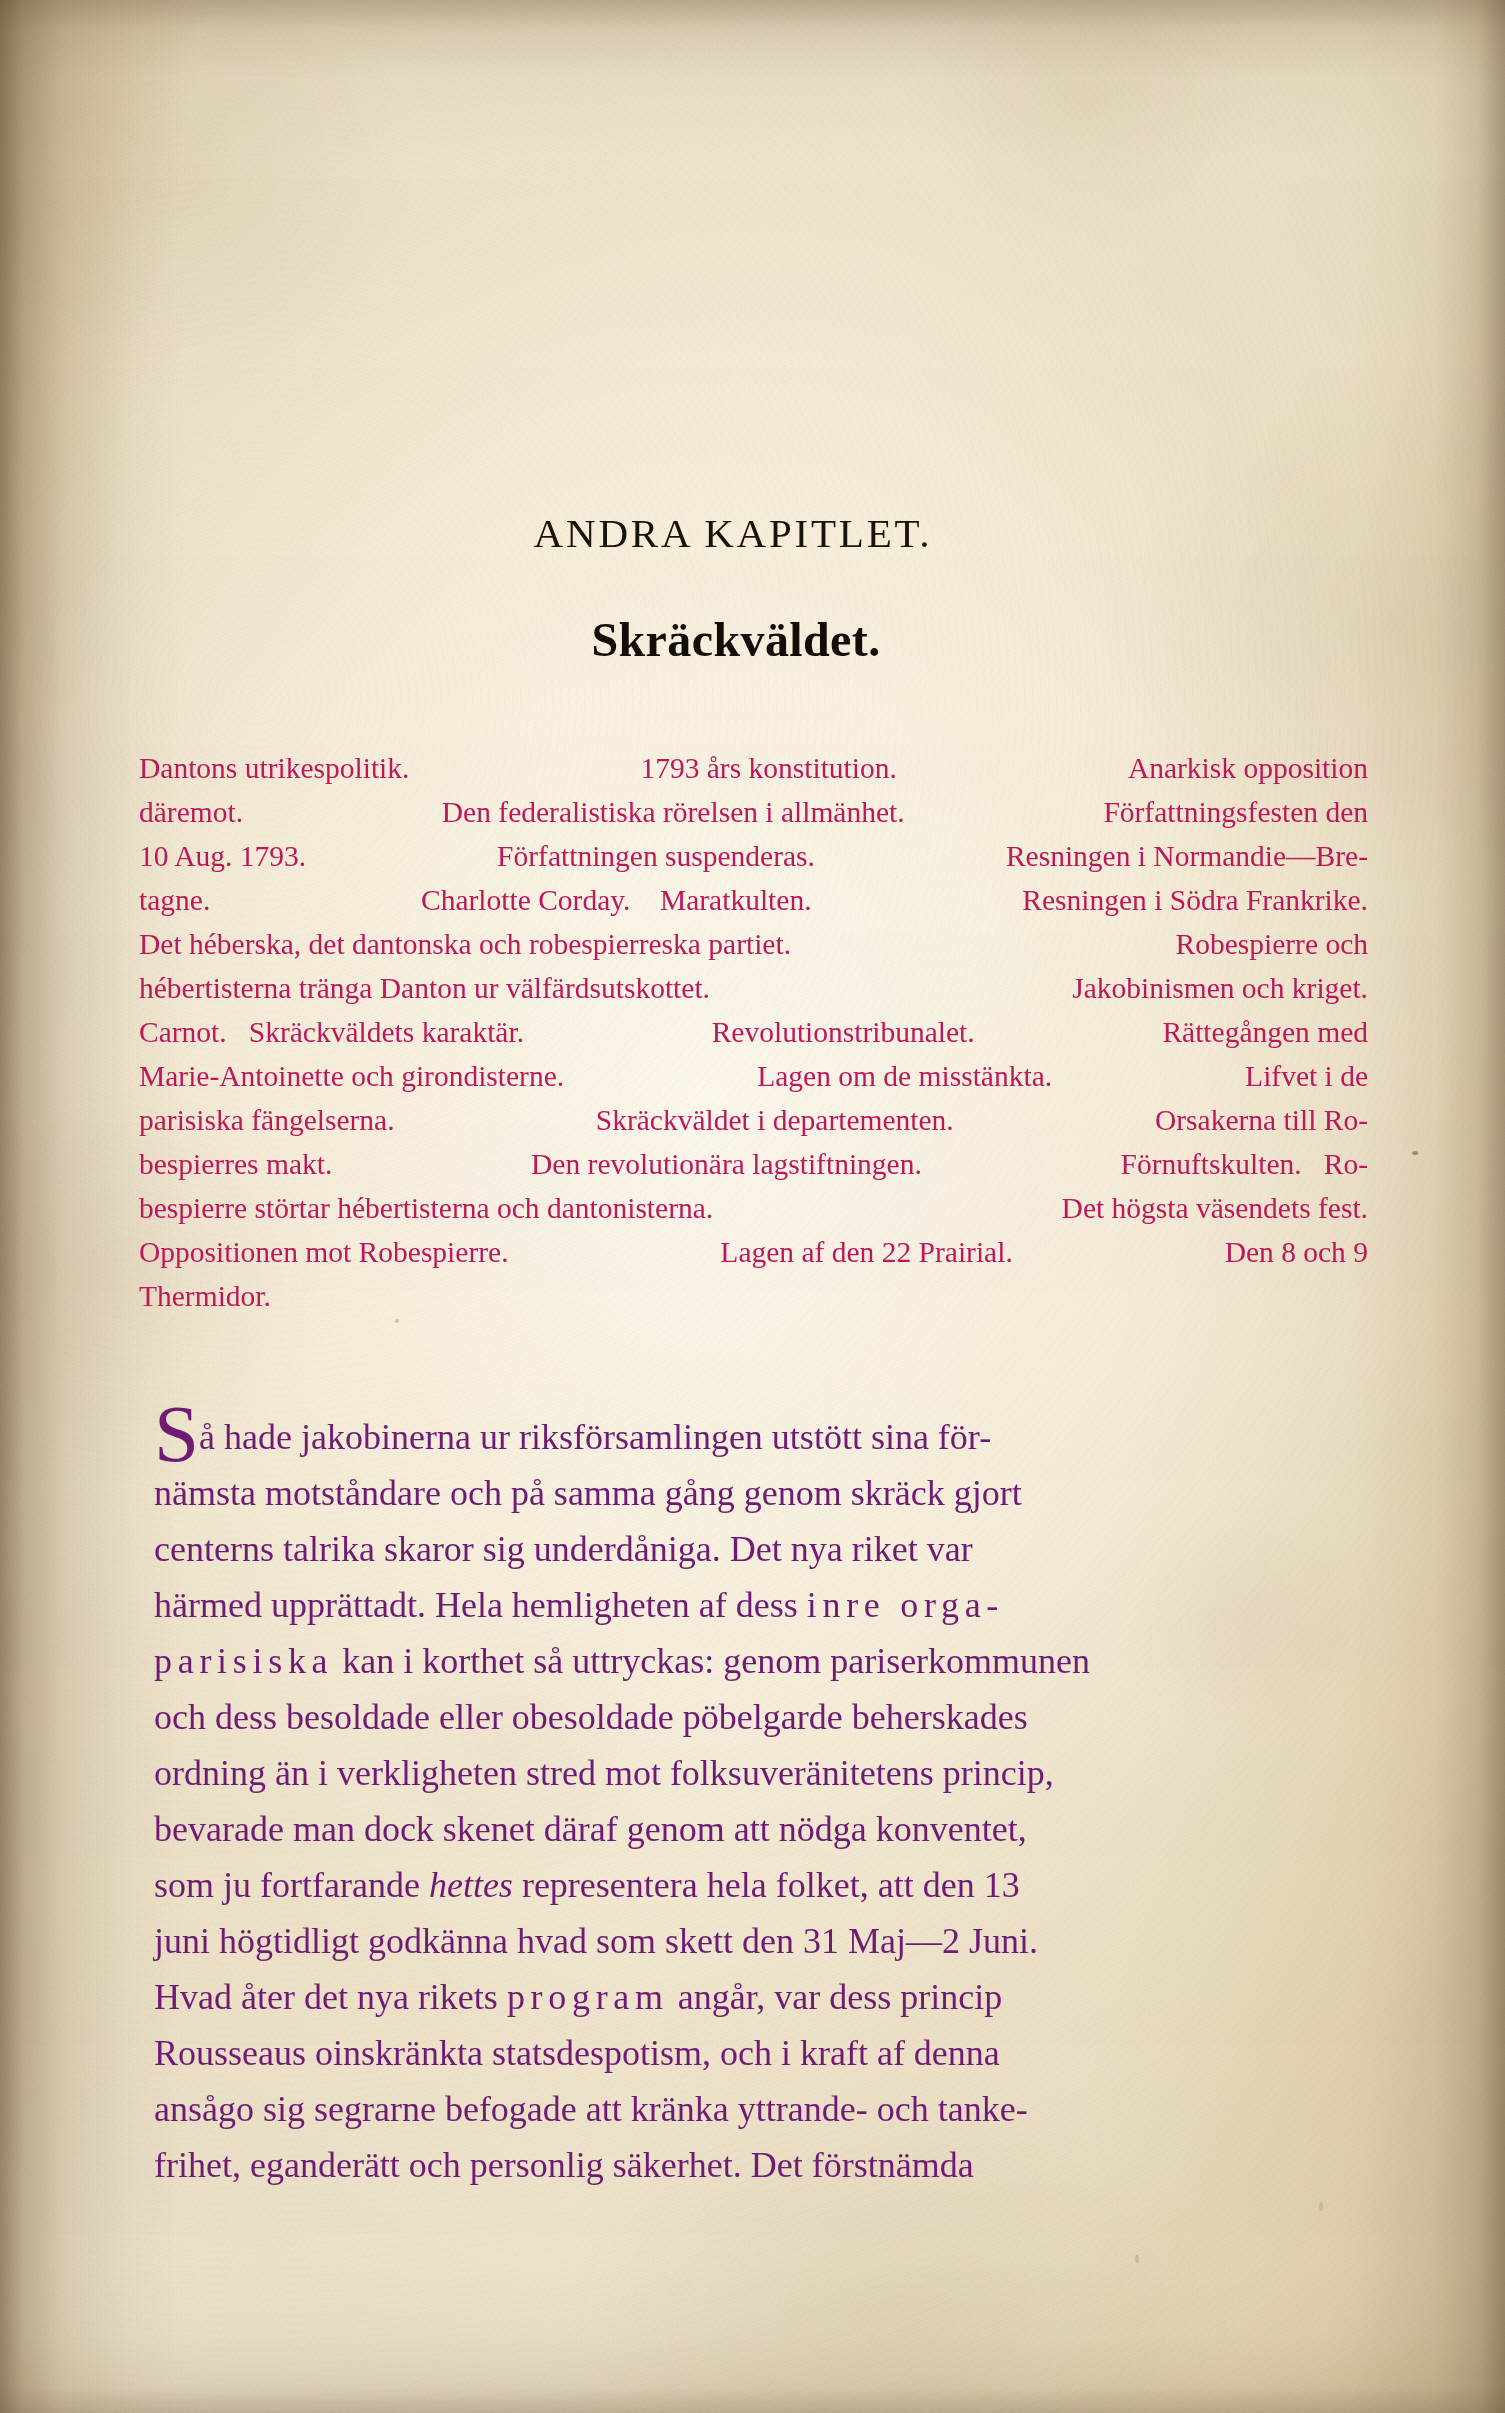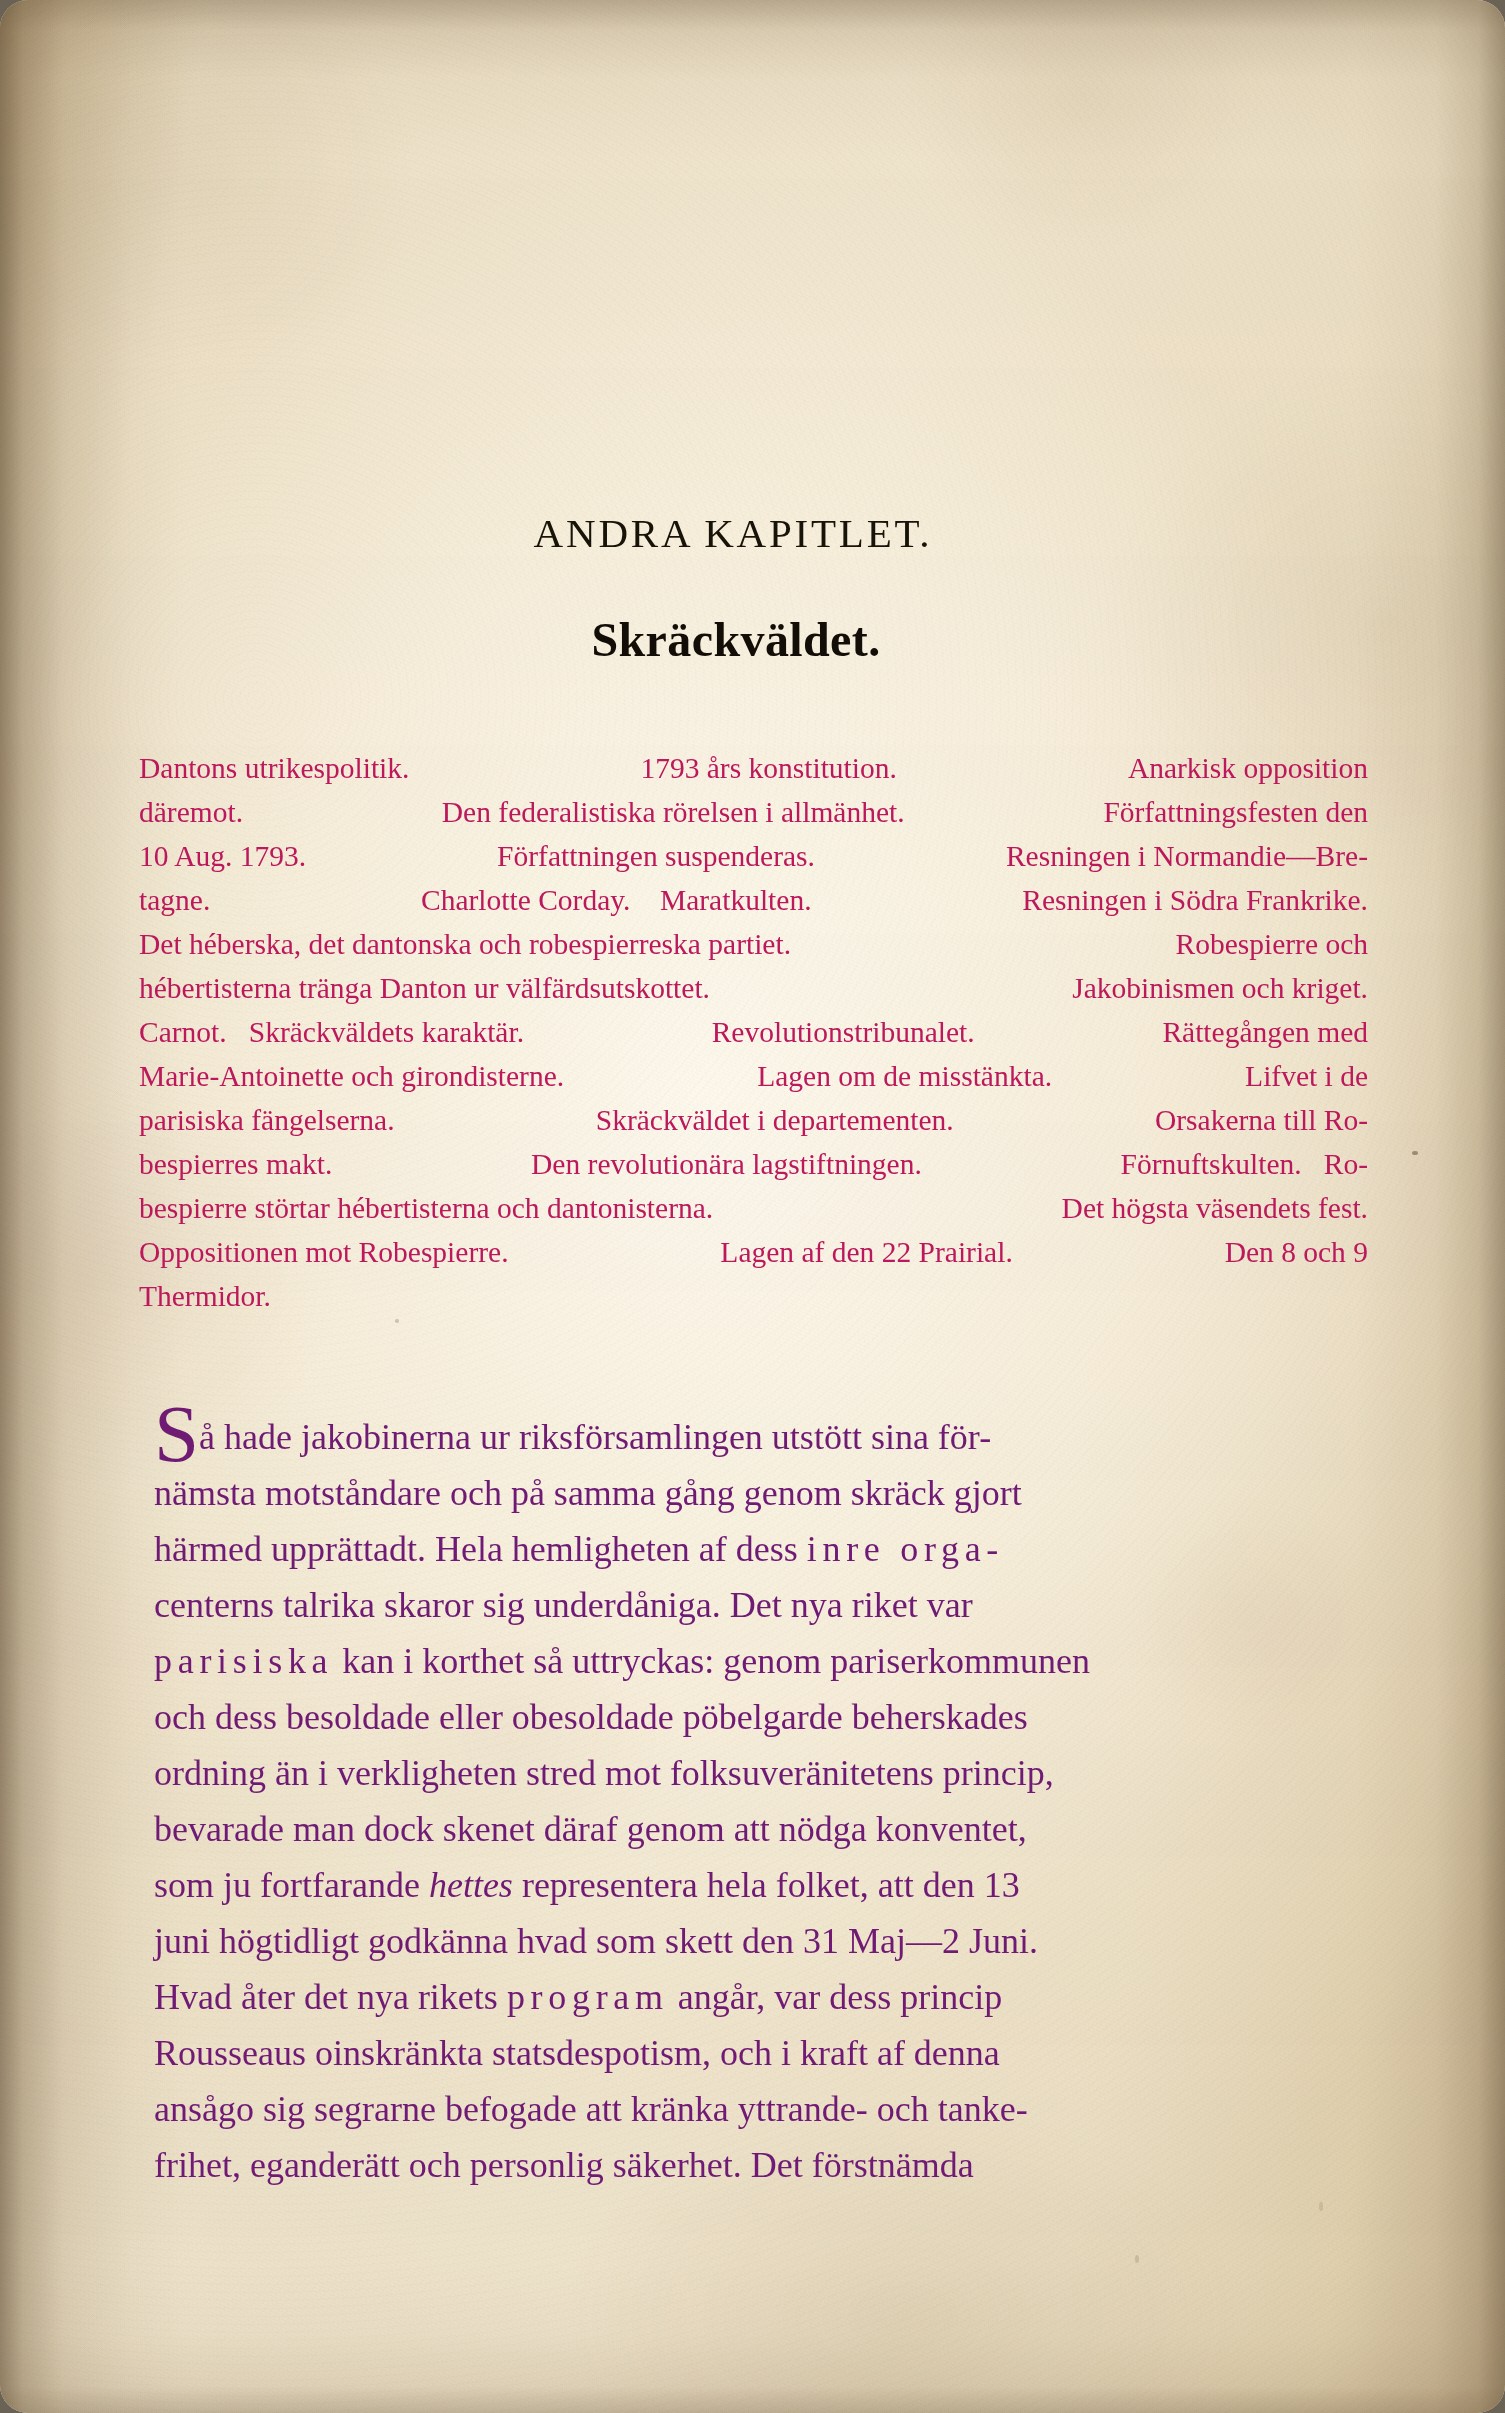--- a/index.html
+++ b/index.html
@@ -9,21 +9,20 @@
   }
 
   #page {
     position: relative;
     width: 1505px;
     height: 2413px;
     overflow: hidden;
     background-color: #e7dcc4;
     font-family: "Liberation Serif", "DejaVu Serif", serif;
     color: #1d1712;
-    border-radius: 28px;
   }
 
   
   .paper-base {
     position: absolute;
     inset: 0;
     background:
       radial-gradient(ellipse 78% 62% at 47% 46%,
           rgba(255,252,242,0.96) 0%,
           rgba(250,243,226,0.80) 38%,
@@ -270,22 +269,22 @@
           <span>Oppositionen mot Robespierre.</span>
           <span>Lagen af den 22 Prairial.</span>
           <span>Den 8 och 9</span>
         </span>
         <span class="ln" style="display: block;">Thermidor.</span>
       </p>
 
     <p class="body-text" id="body-text">
         <span class="bl"><span class="dropcap">S</span><span>å hade jakobinerna ur riksförsamlingen utstött sina för-</span></span>
         <span class="bl">nämsta motståndare och på samma gång genom skräck gjort</span>
+        <span class="bl">centerns talrika skaror sig underdåniga.   Det nya riket var</span>
         <span class="bl"><span>härmed upprättadt.  Hela hemligheten af dess </span><span class="sp">inre orga-</span></span>
-        <span class="bl">centerns talrika skaror sig underdåniga.   Det nya riket var</span>
         <span class="bl"><span class="sp">parisiska</span><span> kan i korthet så uttryckas: genom pariserkommunen</span></span>
         <span class="bl">och dess besoldade eller obesoldade pöbelgarde beherskades</span>
         <span class="bl">ordning än i verkligheten stred mot folksuveränitetens princip,</span>
         <span class="bl">bevarade man dock skenet däraf genom att nödga konventet,</span>
         <span class="bl"><span>som ju fortfarande </span><span class="it">hettes</span><span> representera hela folket, att den 13</span></span>
         <span class="bl">juni högtidligt godkänna hvad som skett den 31 Maj—2 Juni.</span>
         <span class="bl"><span>Hvad åter det nya rikets </span><span class="sp">program</span><span> angår, var dess princip</span></span>
         <span class="bl">Rousseaus oinskränkta statsdespotism, och i kraft af denna</span>
         <span class="bl">ansågo sig segrarne befogade att kränka yttrande- och tanke-</span>
         <span class="bl">frihet, eganderätt och personlig säkerhet.   Det förstnämda</span>

